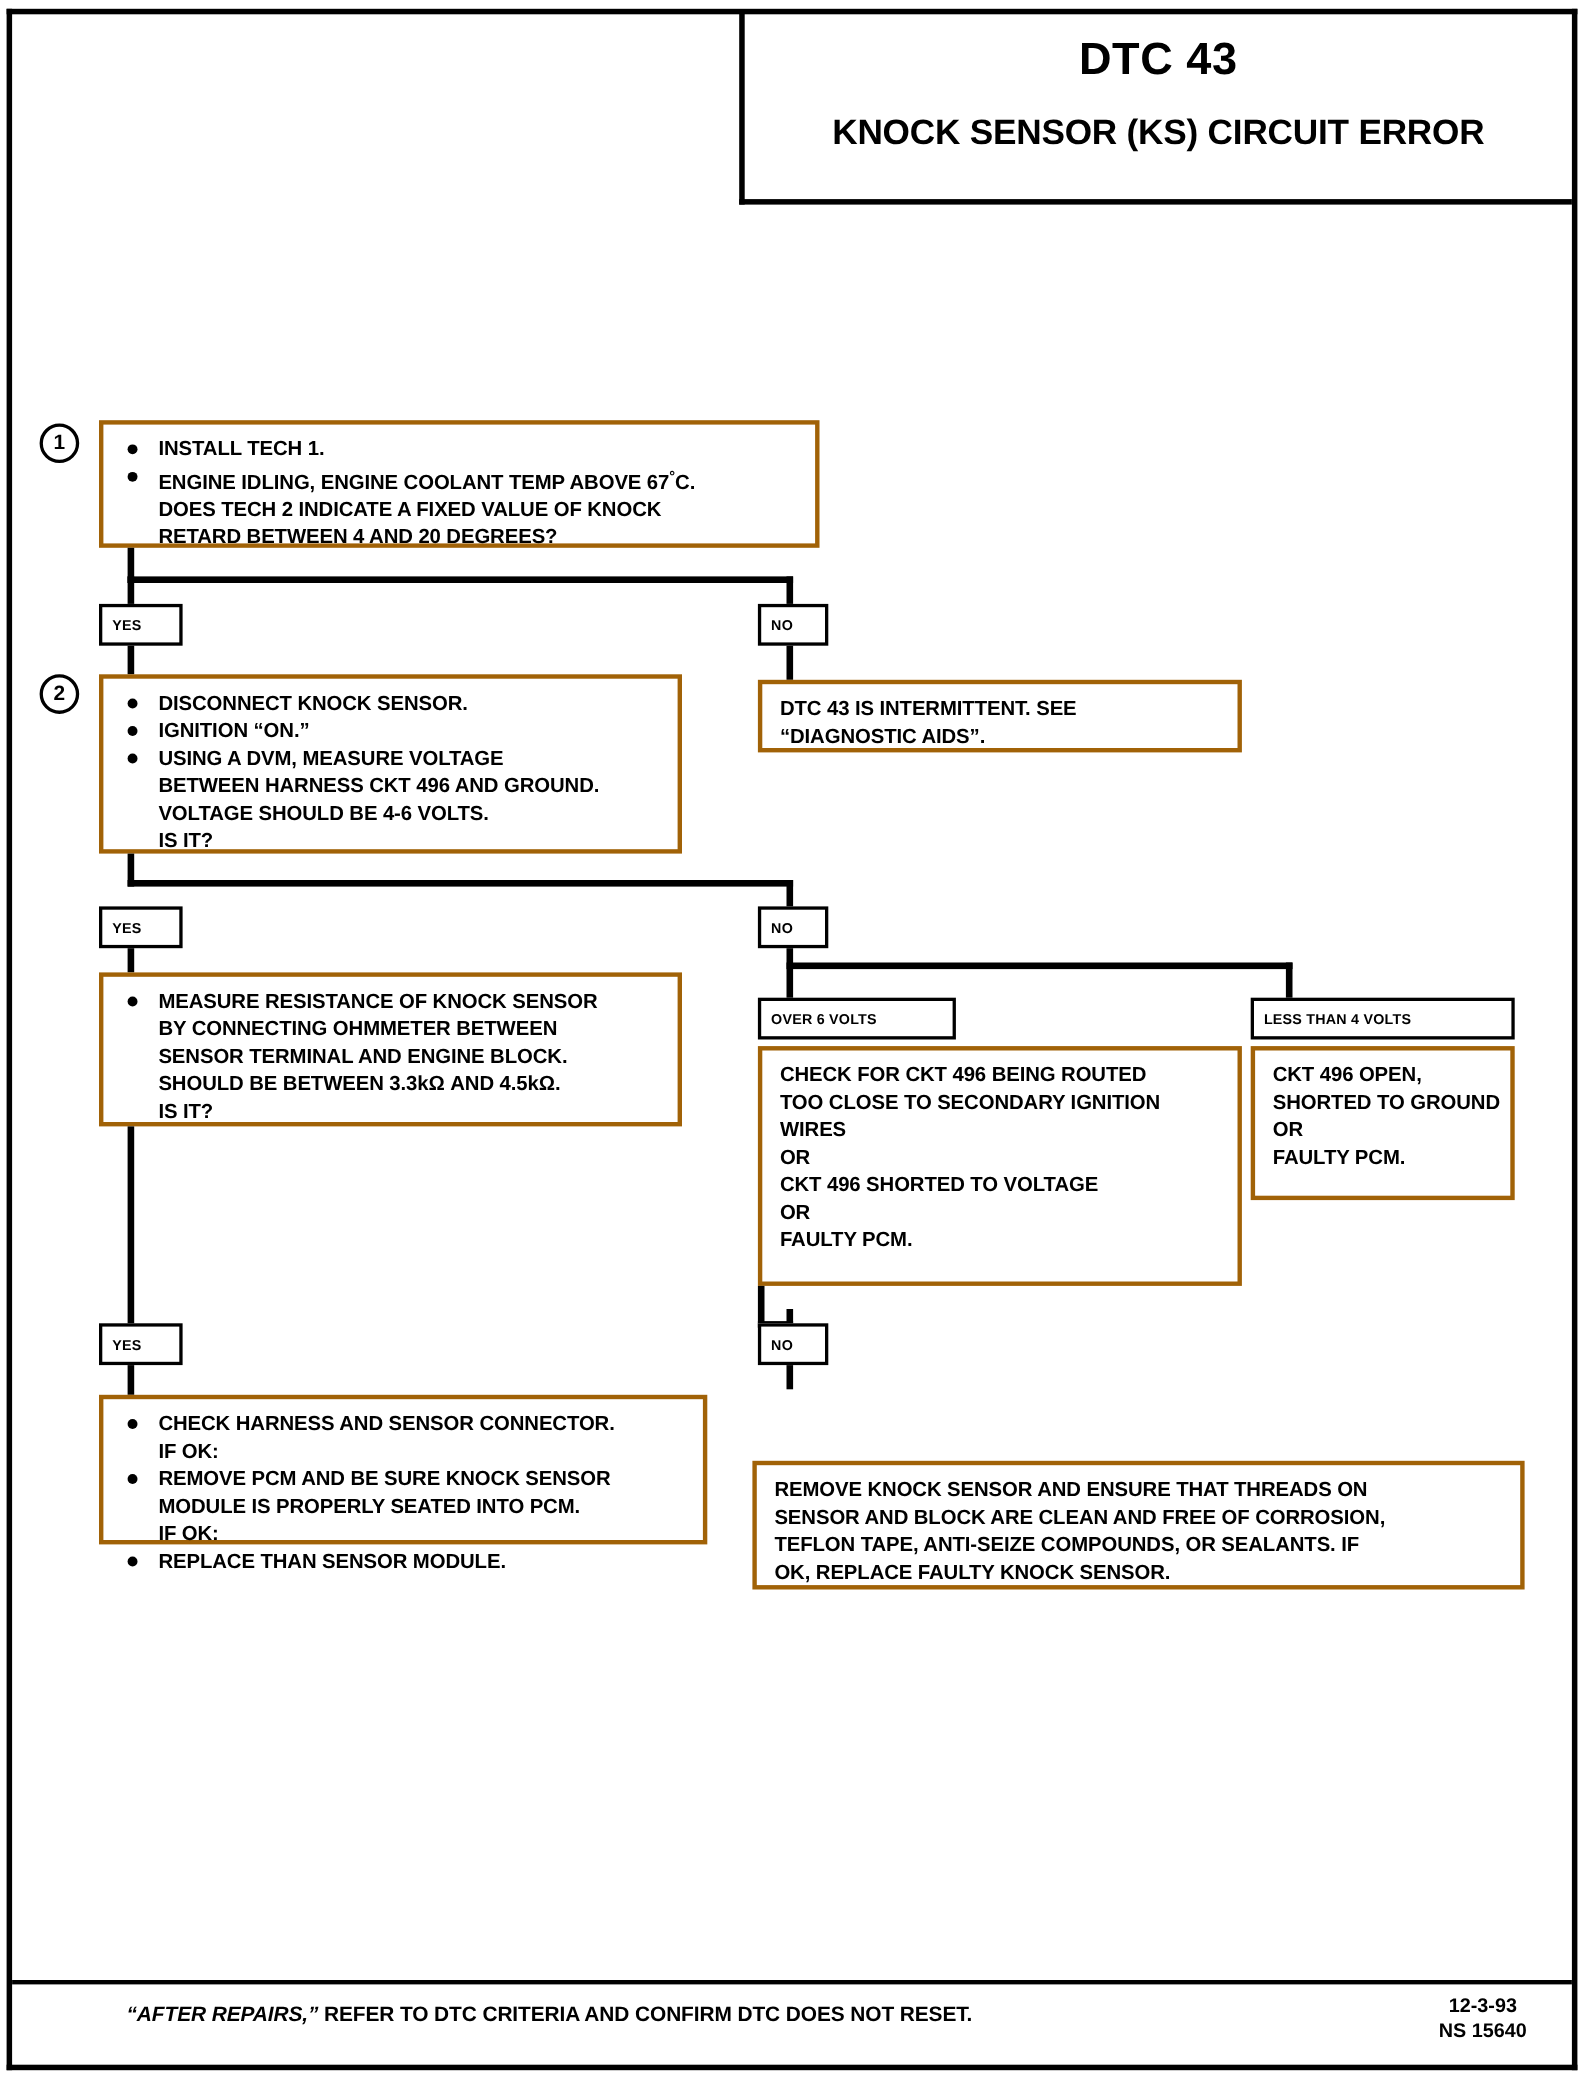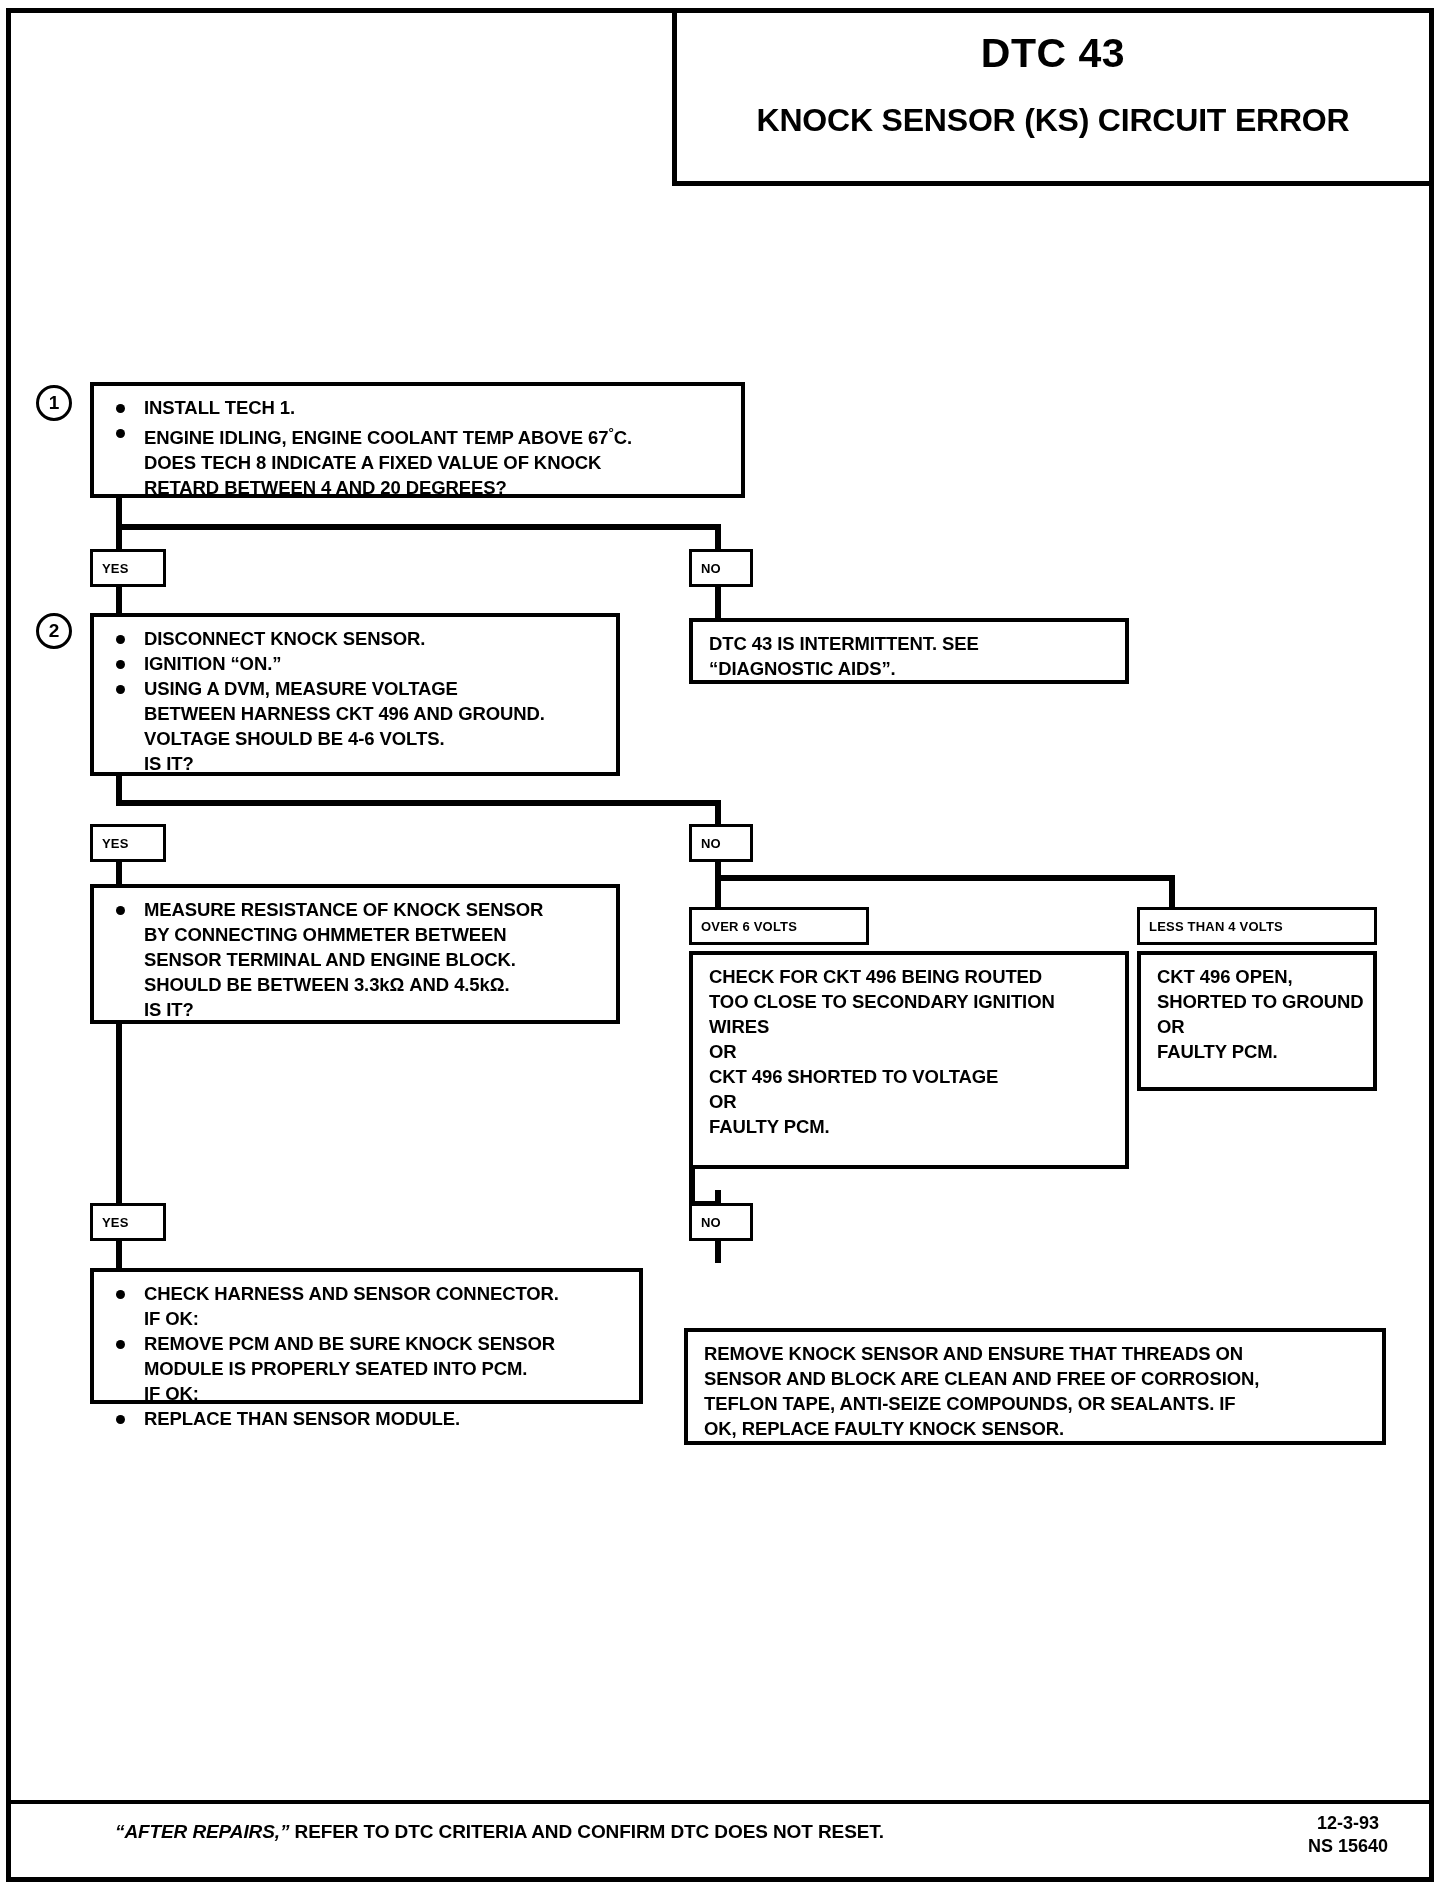--- a/index.html
+++ b/index.html
@@ -46,21 +46,21 @@
   .dtc-title {
     font-size: 32px;
     font-weight: bold;
     letter-spacing: -0.2px;
     margin-top: 25px;
   }
 
   
   .box {
     position: absolute;
-    border: 4px solid #000000;
+    border: 4px solid #a16207;
     background: #fff;
     box-sizing: border-box;
     font-size: 18.5px;
     font-weight: bold;
     line-height: 25px;
     letter-spacing: -0.1px;
     padding: 9px 10px 9px 12px;
   }
   .box .line { white-space: nowrap; }
   .bullet-row {
@@ -160,21 +160,21 @@
 
   <div class="box" style="left:90px; top:382px; width:655px; height:116px;">
     <div class="line bullet-row">
       <span class="dot"></span>
       <span>INSTALL TECH 1.</span>
     </div>
     <div class="line bullet-row">
       <span class="dot"></span>
       <span>ENGINE IDLING, ENGINE COOLANT TEMP ABOVE 67</span><span class="sup">°</span><span>C.</span>
     </div>
-    <div class="line cont">DOES TECH 8 INDICATE A FIXED VALUE OF KNOCK</div>
+    <div class="line cont">DOES TECH 2 INDICATE A FIXED VALUE OF KNOCK</div>
     <div class="line cont">RETARD BETWEEN 4 AND 20 DEGREES?</div>
   </div>
 
   <div class="ln" style="left:116px; top:498px; width:6px; height:32px;"></div>
   <div class="ln" style="left:116px; top:524px; width:605px; height:6px;"></div>
   <div class="ln" style="left:715px; top:524px; width:6px; height:28px;"></div>
   <div class="ln" style="left:116px; top:524px; width:6px; height:28px;"></div>
 
   <div class="label-box" style="left:90px; top:549px; width:76px; height:38px;">YES</div>
   <div class="label-box" style="left:689px; top:549px; width:64px; height:38px;">NO</div>

